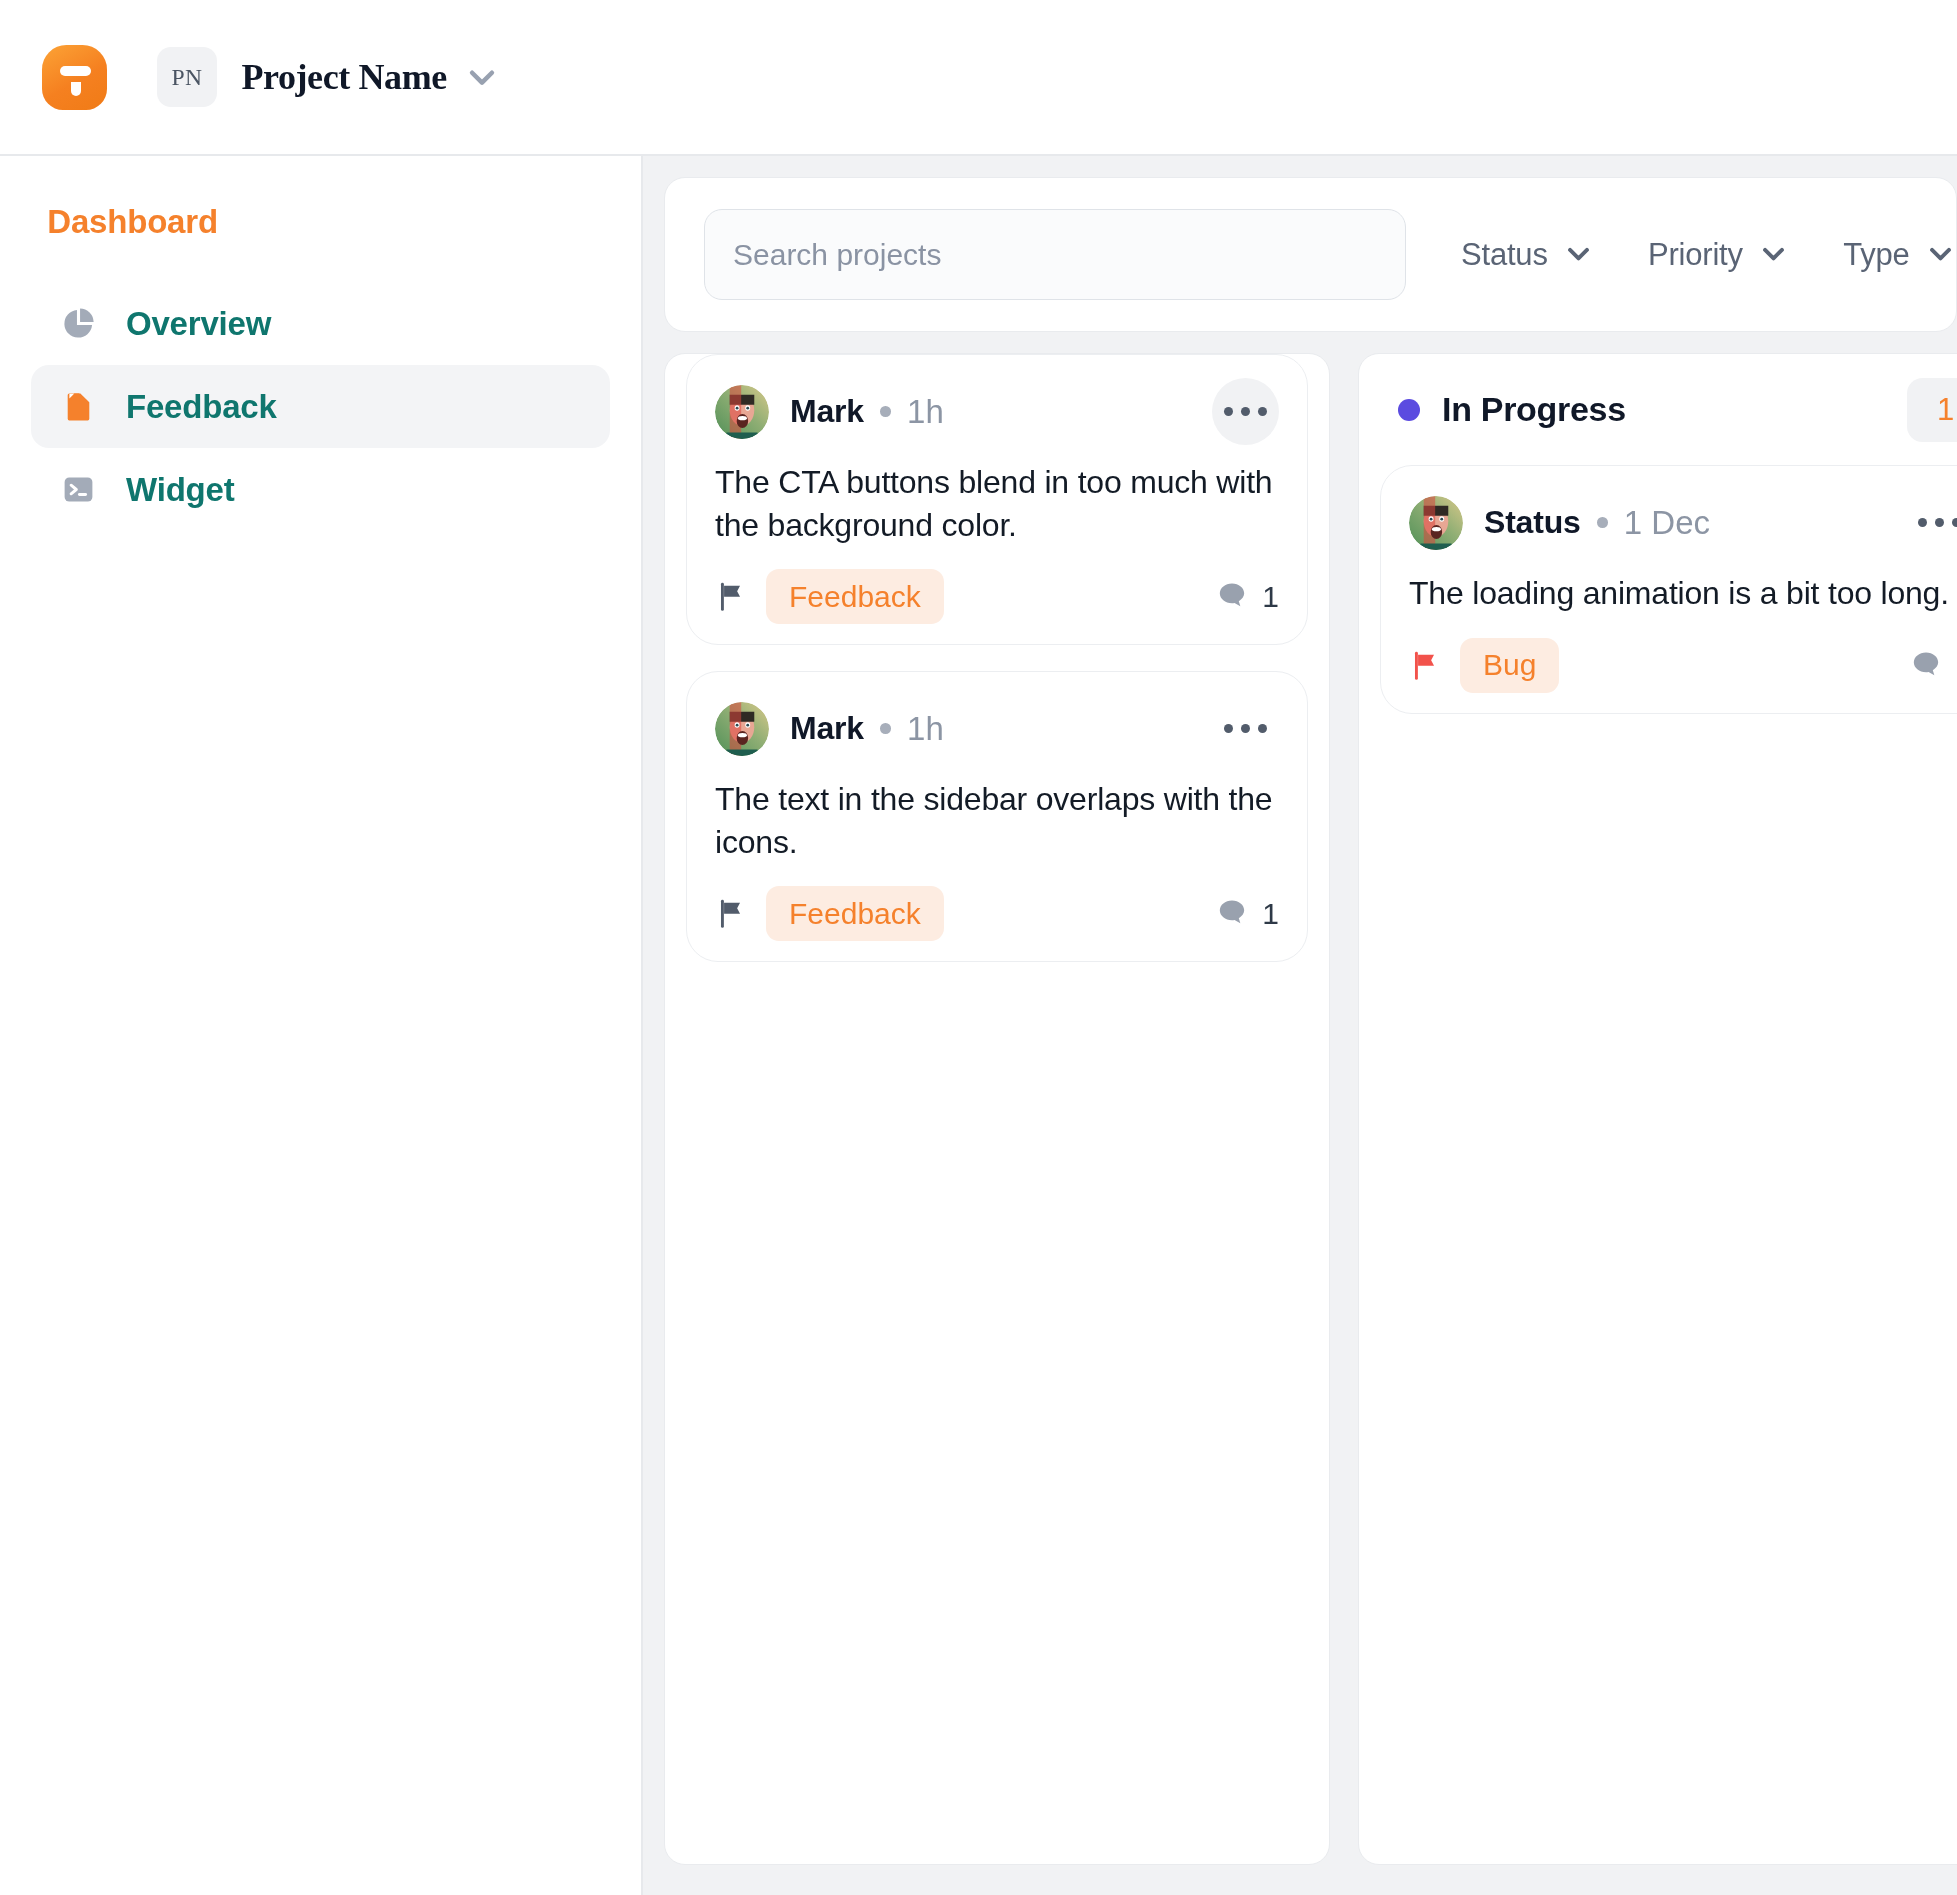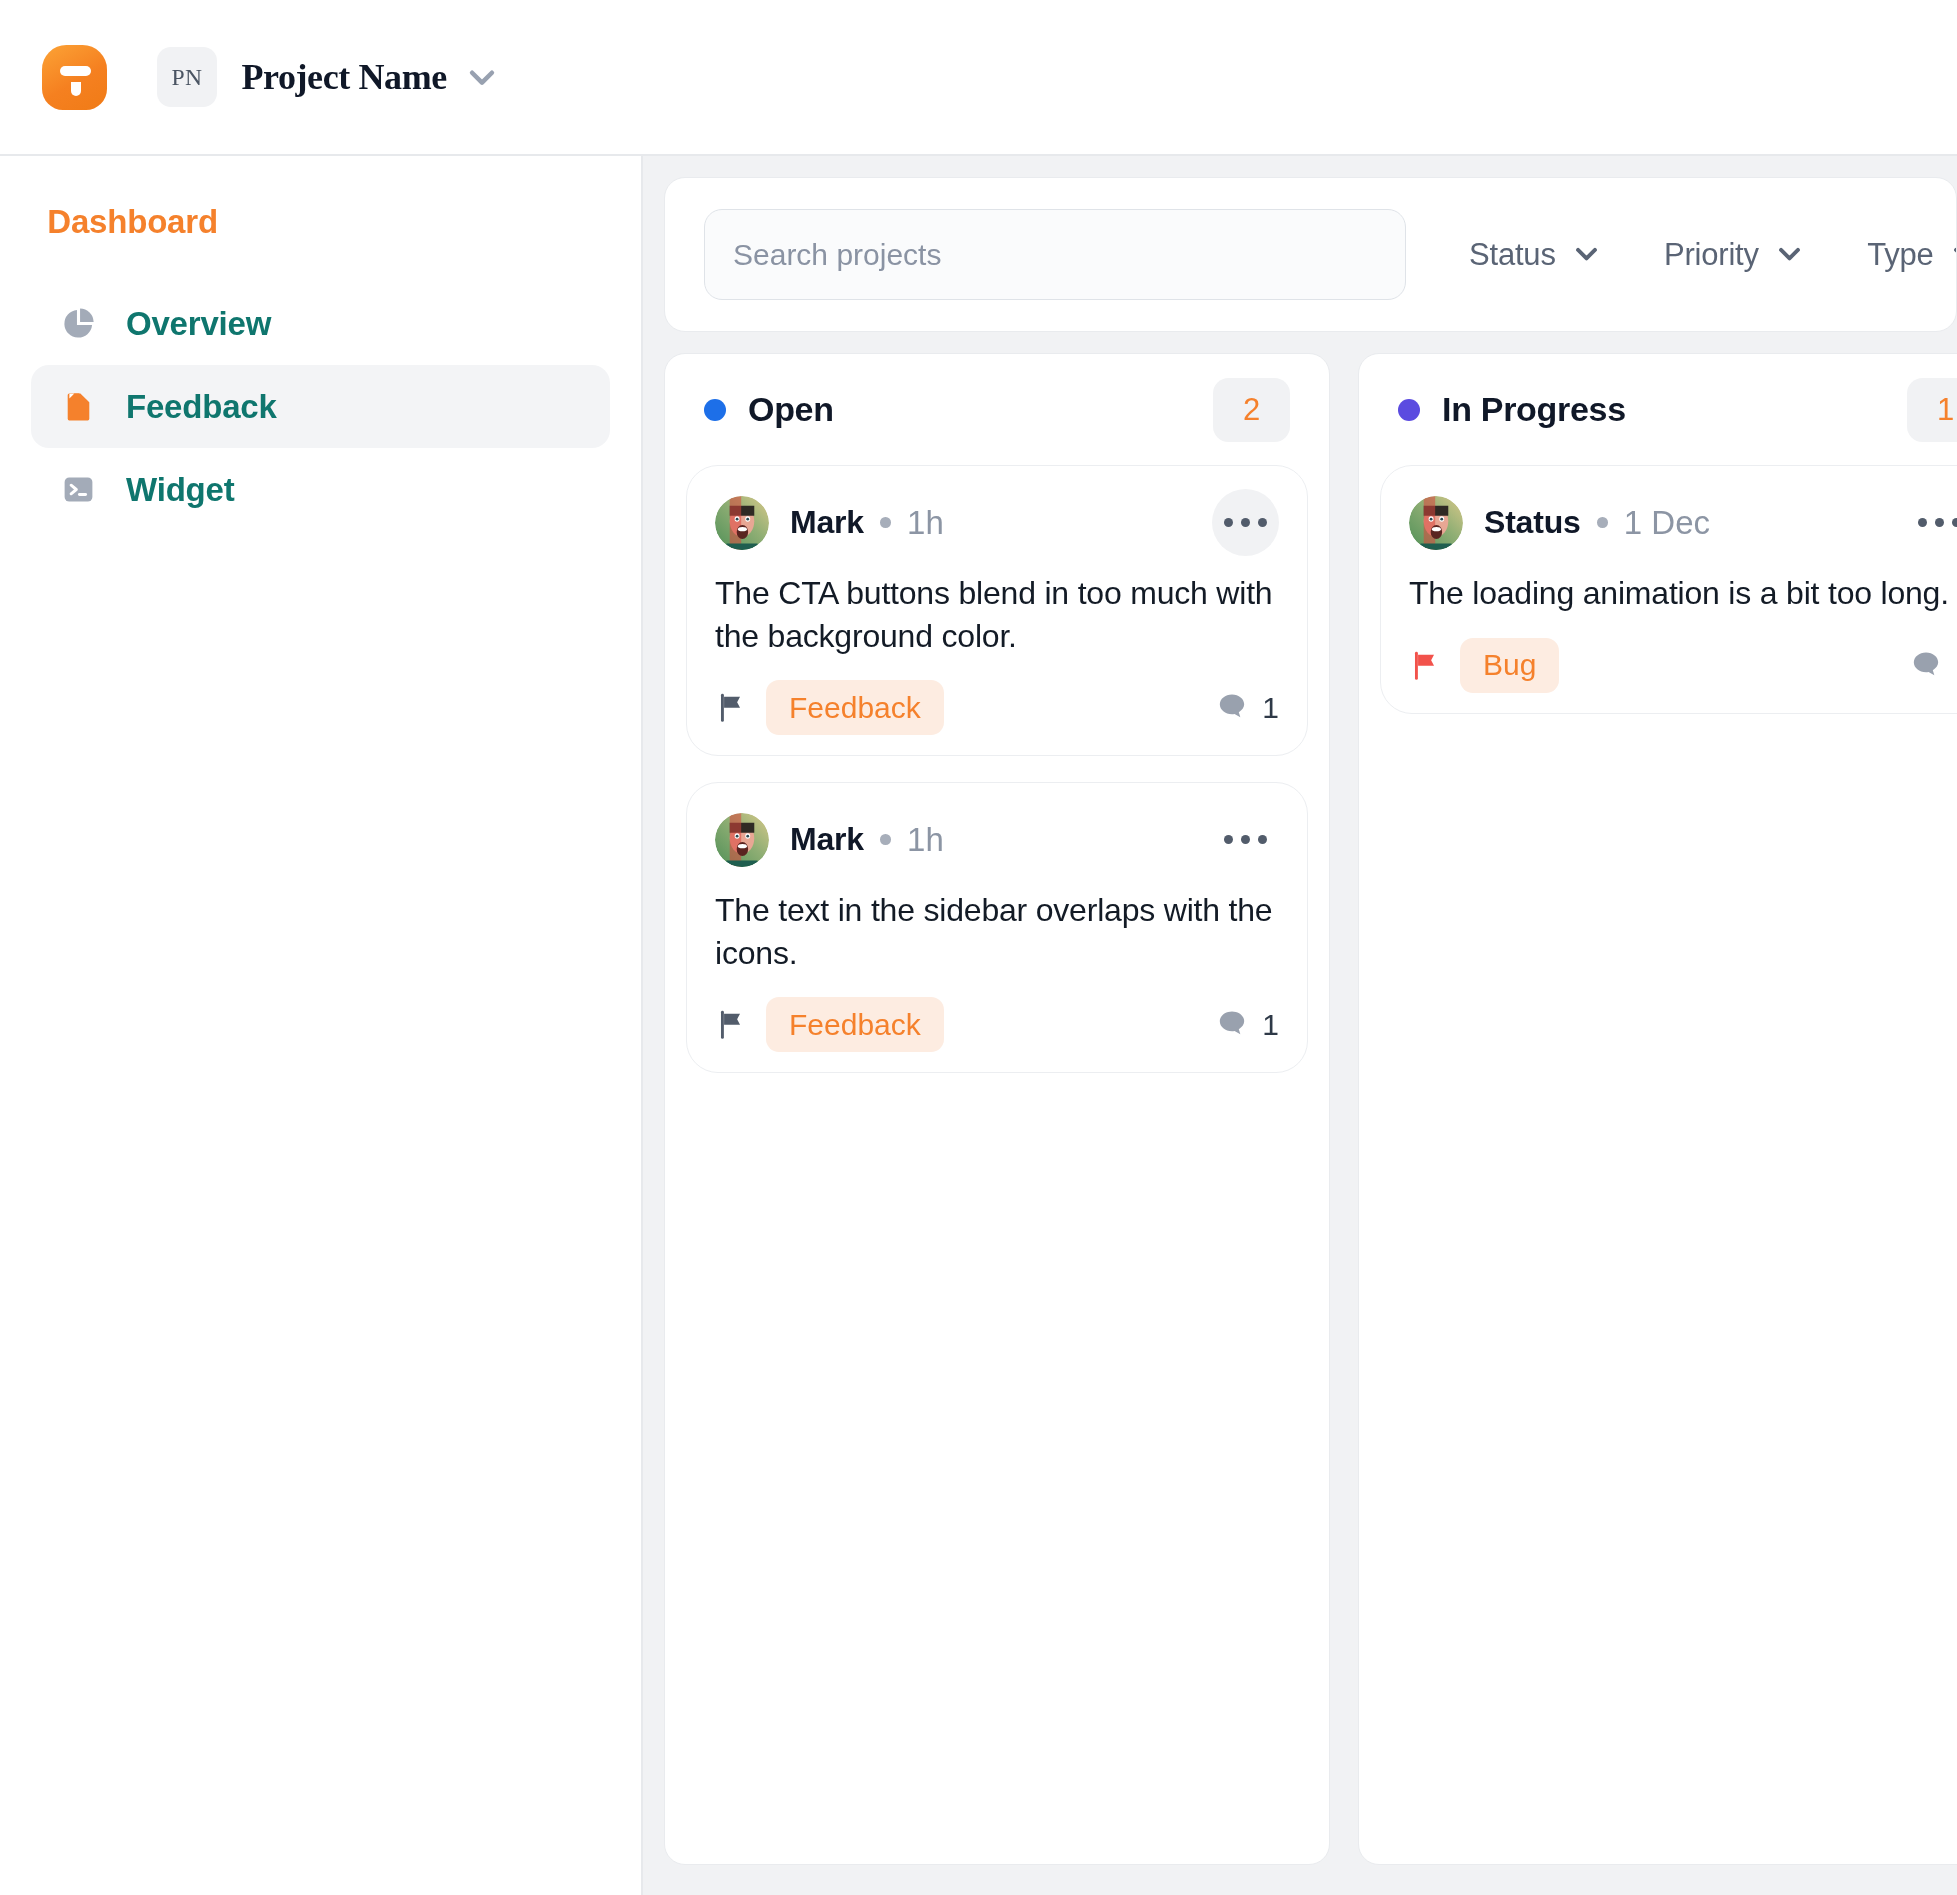--- a/index.html
+++ b/index.html
@@ -141,21 +141,21 @@
 
   .toolbar {
     background: #ffffff;
     border: 1.6px solid #e9ebee;
     border-radius: 21px;
     height: 155px;
     min-height: 155px;
     display: flex;
     align-items: center;
     padding: 0 39px;
-    gap: 16px;
+    gap: 8px;
     overflow: hidden;
   }
   .search-box {
     width: 702px;
     min-width: 702px;
     height: 91px;
     border: 1.6px solid #dfe3e8;
     border-radius: 18px;
     background: #fafbfc;
     display: flex;
@@ -433,25 +433,20 @@
             <svg width="29" height="29" viewBox="0 0 24 24" fill="none" stroke="#5a6475" stroke-width="3.2" stroke-linecap="round" stroke-linejoin="round">
                 <polyline points="5 9 12 16 19 9"></polyline>
               </svg>
           </span>
         </div>
       </div>
 
       <div class="board">
 
         <div class="column">
-          <div class="col-head">
-            <span class="col-dot" id="dot-open" style="background: rgb(29, 111, 232);"></span>
-            <span class="col-title">Open</span>
-            <span class="col-count" style="color: rgb(245, 129, 44);">2</span>
-          </div>
           <div class="col-cards">
 
             <div class="card">
               <div class="card-head">
                 <span class="avatar">
                   <svg width="54" height="54" viewBox="0 0 66 66">
                     <defs>
                       <clipPath id="cA">
                           <circle cx="33" cy="33" r="33"></circle>
                         </clipPath>

